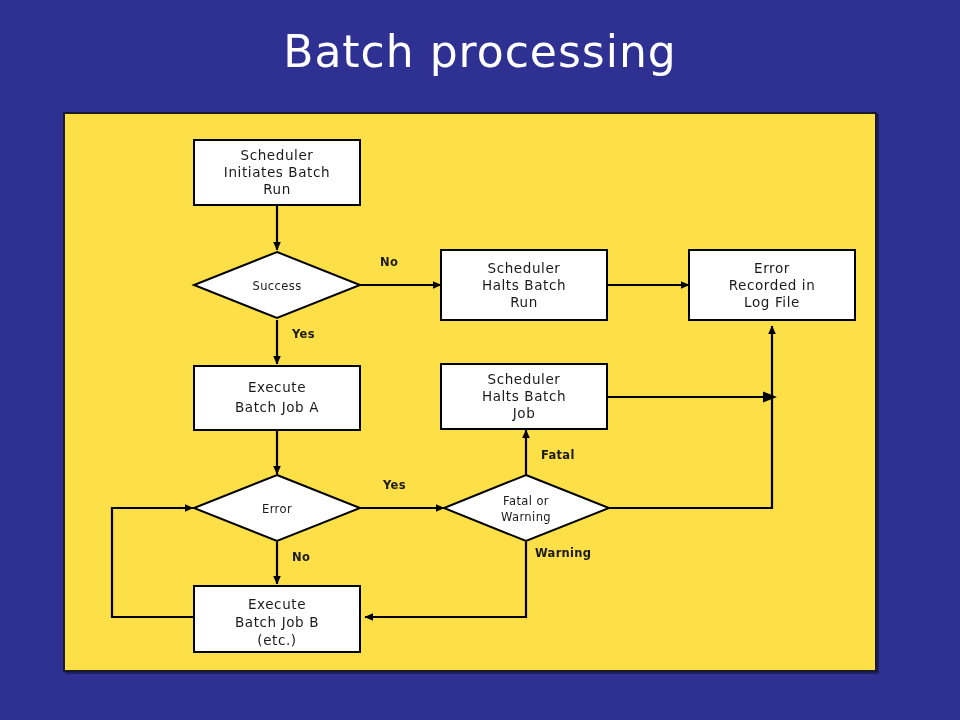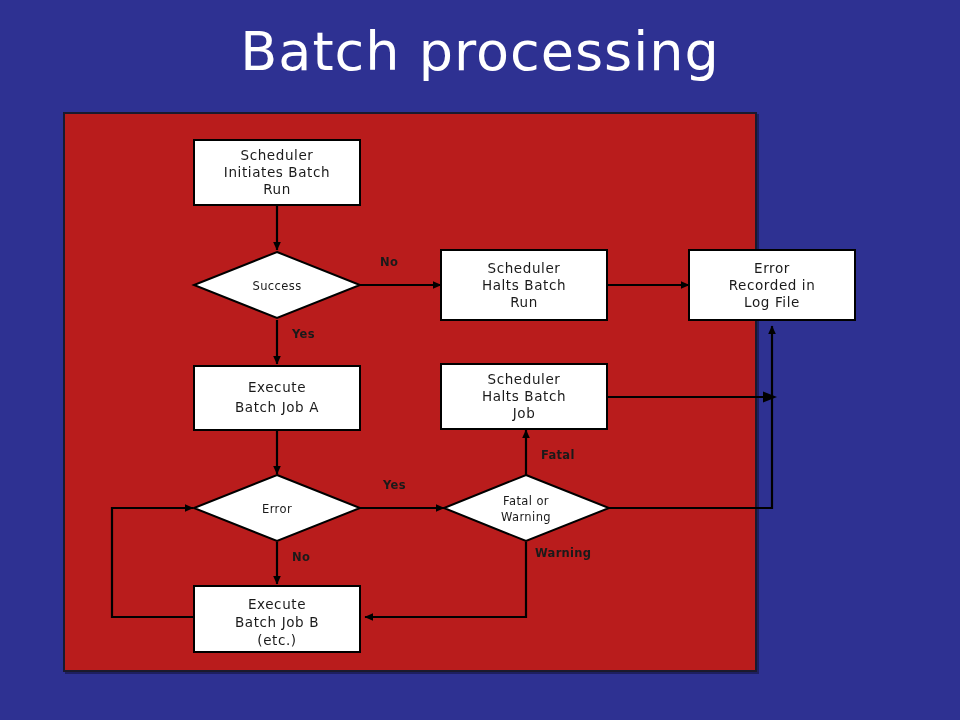--- a/index.html
+++ b/index.html
@@ -13,31 +13,31 @@
   #slide{
     position:absolute;inset:0;
     background:#2e3192;
   }
   #slide-title{
     position:absolute;
     left:0;top:22px;width:960px;
     text-align:center;
     color:#ffffff;
     font-family:"DejaVu Sans", sans-serif;
-    font-size:54px;
+    font-size:44px;
     font-weight:400;
     letter-spacing:1px;
     line-height:60px;
     white-space:nowrap;
   }
   #diagram-panel{
     position:absolute;
     left:63px;top:112px;
-    width:694px;height:560px;
-    background:#b91c1c;
+    width:814px;height:560px;
+    background:#fde047;
     border:2px solid #1a1a2e;
     box-sizing:border-box;
     box-shadow:2px 2px 0 rgba(0,0,0,.35);
     text-align:center;
   }
   #flow-svg{
     position:absolute;
     left:0;top:0;
     width:827px;height:560px;
     display:block;

